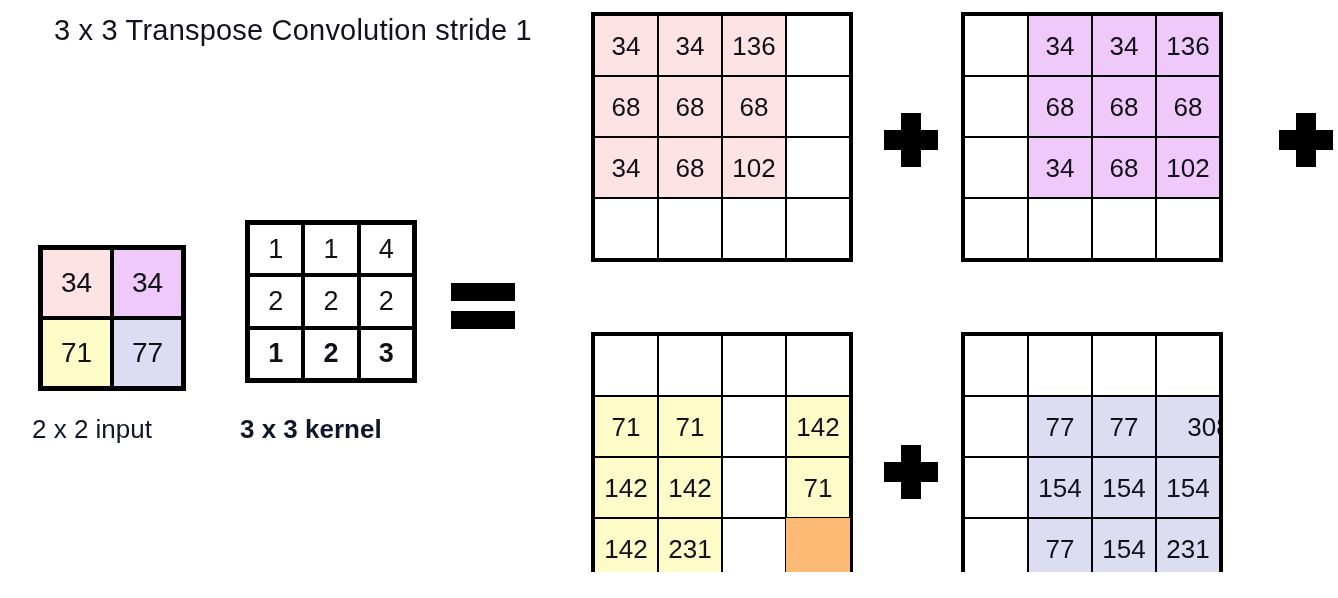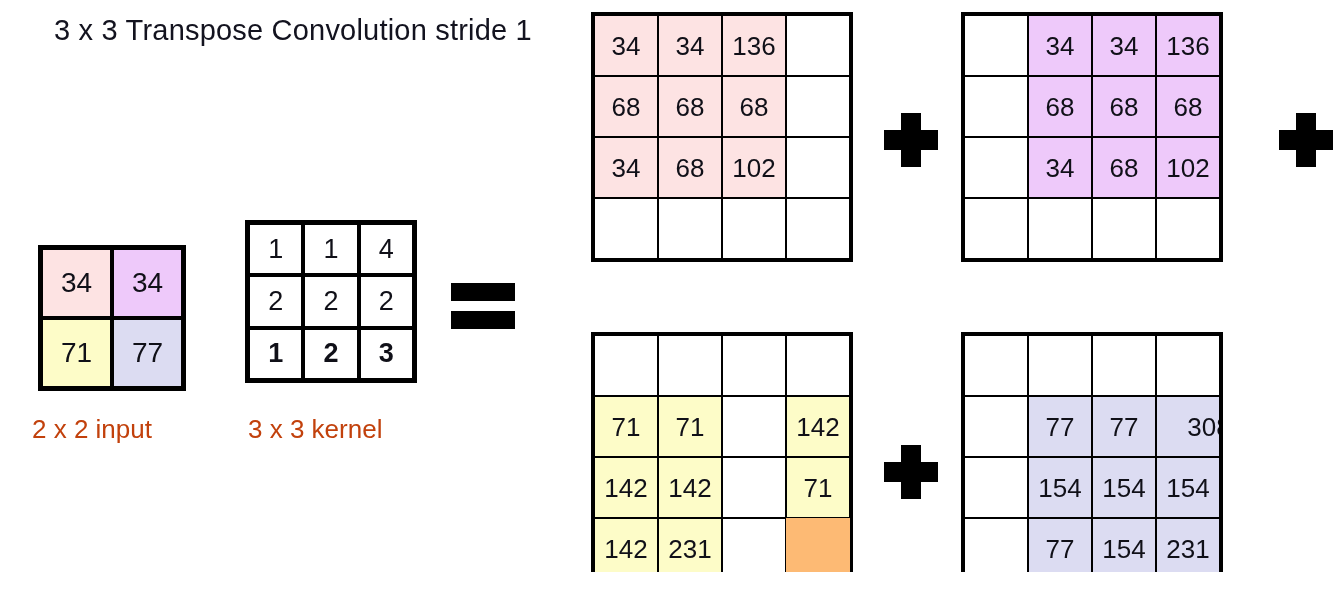--- a/index.html
+++ b/index.html
@@ -28,21 +28,21 @@
     font-weight: 400;
     letter-spacing: 0.2px;
     white-space: nowrap;
     color: #13131f;
   }
   .caption {
     position: absolute;
     font-size: 26px;
     font-weight: 400;
     white-space: nowrap;
-    color: #c2410c;
+    color: #0f172a;
   }
 
   
   .grid {
     position: absolute;
     display: grid;
     background: #fdba74;
     border: 3px solid #000000;
     box-sizing: border-box;
     gap: 0;
@@ -156,21 +156,21 @@
     <div class="cell">1</div>
     <div class="cell">1</div>
     <div class="cell">4</div>
     <div class="cell">2</div>
     <div class="cell">2</div>
     <div class="cell">2</div>
     <div class="cell bold">1</div>
     <div class="cell bold">2</div>
     <div class="cell bold">3</div>
   </div>
-  <div class="caption" style="left:248px; top:414px;">3 x 3 kernel</div>
+  <div class="caption" style="left:240px; top:414px;font-weight:bold;">3 x 3 kernel</div>
 
   <div class="equals">
     <span class="bar1"></span>
       <span class="bar2"></span>
   </div>
 
   <div class="grid grid4" id="out-pink">
       <div class="cell" style="background: rgb(253, 227, 227);">34</div>
       <div class="cell" style="background: rgb(253, 227, 227);">34</div>
       <div class="cell" style="background: rgb(253, 227, 227);">136</div>

